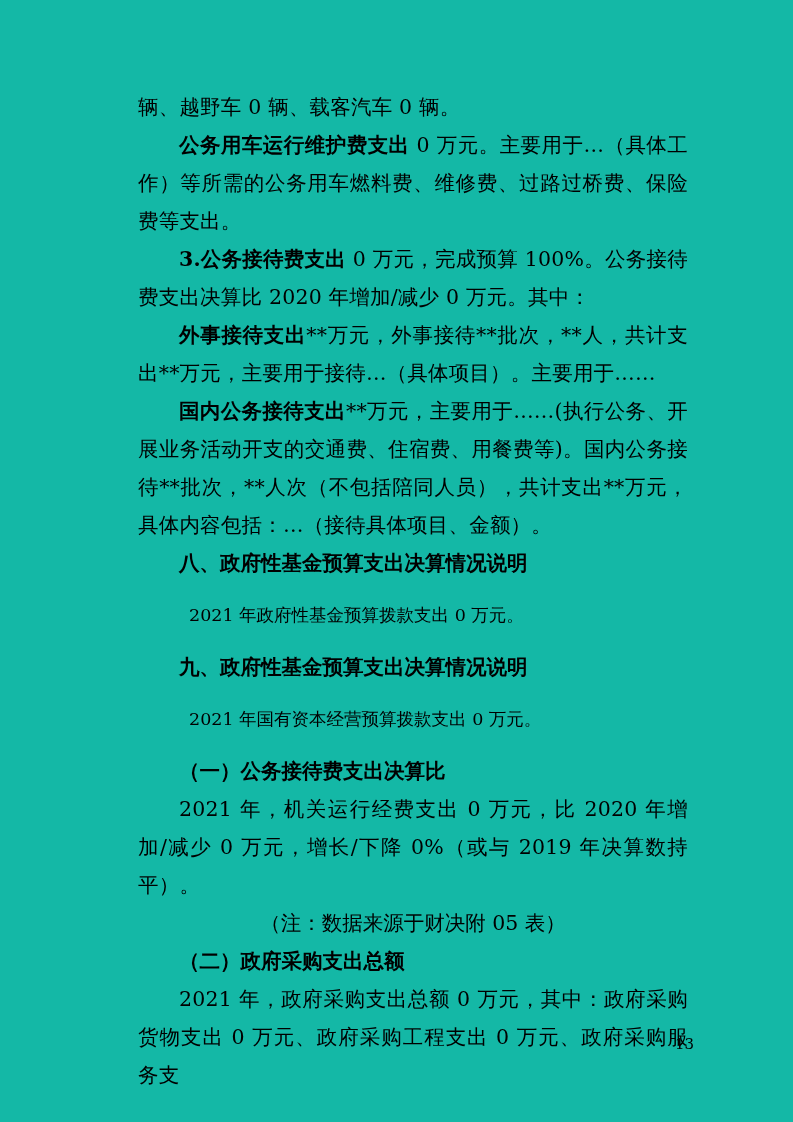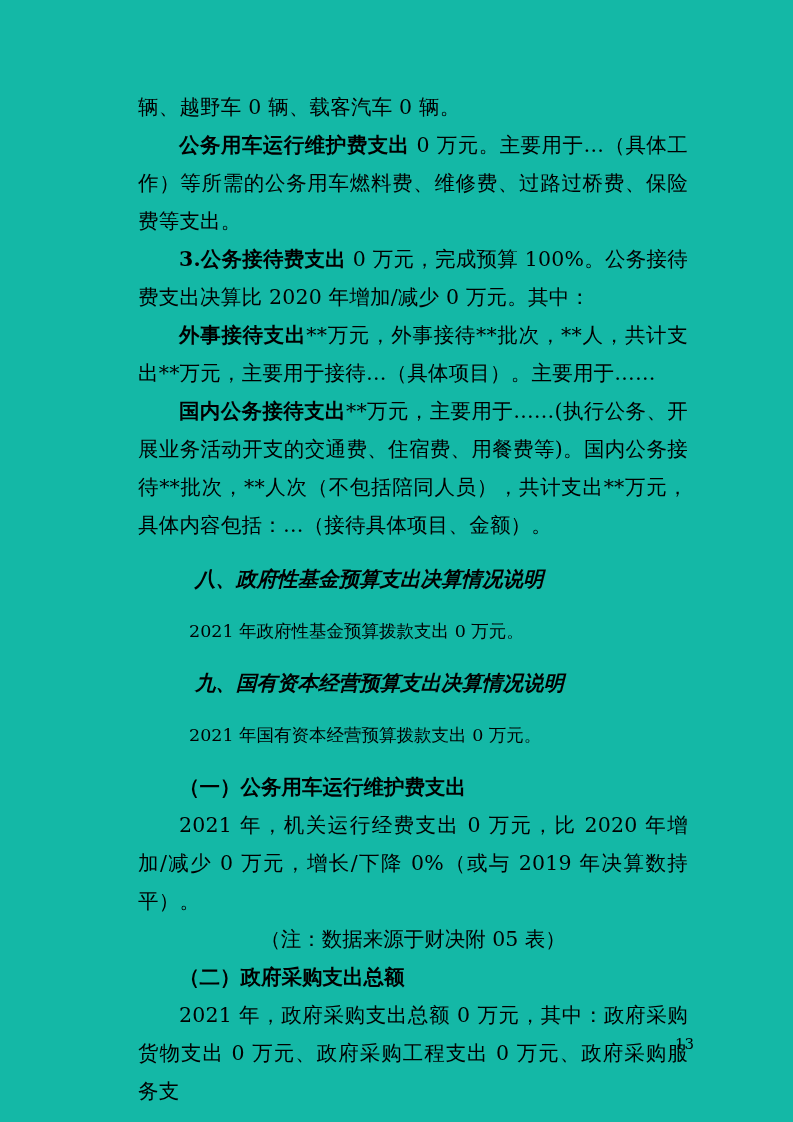--- a/index.html
+++ b/index.html
@@ -36,23 +36,22 @@
   .indent {
     text-indent: 41px;
   }
   .bold {
     font-weight: bold;
   }
   .heading {
     font-size: 20.5px;
     line-height: 38px;
     font-weight: bold;
-    margin: 16px;
+    margin: 0;
     text-indent: 41px;
-    font-style: italic;
   }
   .heading-sub {
     font-size: 20.5px;
     line-height: 38px;
     font-weight: bold;
     margin: 0;
     text-indent: 41px;
   }
   .small-para {
     font-size: 17.5px;
@@ -100,26 +99,26 @@
     </p>
 
     <p class="para indent">
       <span class="bold">国内公务接待支出</span><span>**万元，主要用于……(执行公务、开展业务活动开支的交通费、住宿费、用餐费等)。国内公务接待**批次，**人次（不包括陪同人员），共计支出**万元，具体内容包括：…（接待具体项目、金额）。</span>
     </p>
 
     <p class="heading">八、政府性基金预算支出决算情况说明</p>
 
     <p class="small-para">2021 年政府性基金预算拨款支出 0 万元。</p>
 
-    <p class="heading">九、国有资本经营预算支出决算情况说明</p>
+    <p class="heading">九、政府性基金预算支出决算情况说明</p>
 
     <p class="small-para">2021 年国有资本经营预算拨款支出 0 万元。</p>
 
 
-    <p class="heading-sub">（一）公务用车运行维护费支出</p>
+    <p class="heading-sub">（一）公务接待费支出决算比</p>
 
     <p class="para indent">2021 年，机关运行经费支出 0 万元，比 2020 年增加/减少 0 万元，增长/下降 0%（或与 2019 年决算数持平）。</p>
 
     <p class="note">（注：数据来源于财决附 05 表）</p>
 
     <p class="heading-sub">（二）政府采购支出总额</p>
 
     <p class="para indent">2021 年，政府采购支出总额 0 万元，其中：政府采购货物支出 0 万元、政府采购工程支出 0 万元、政府采购服务支</p>
 
   </div>

